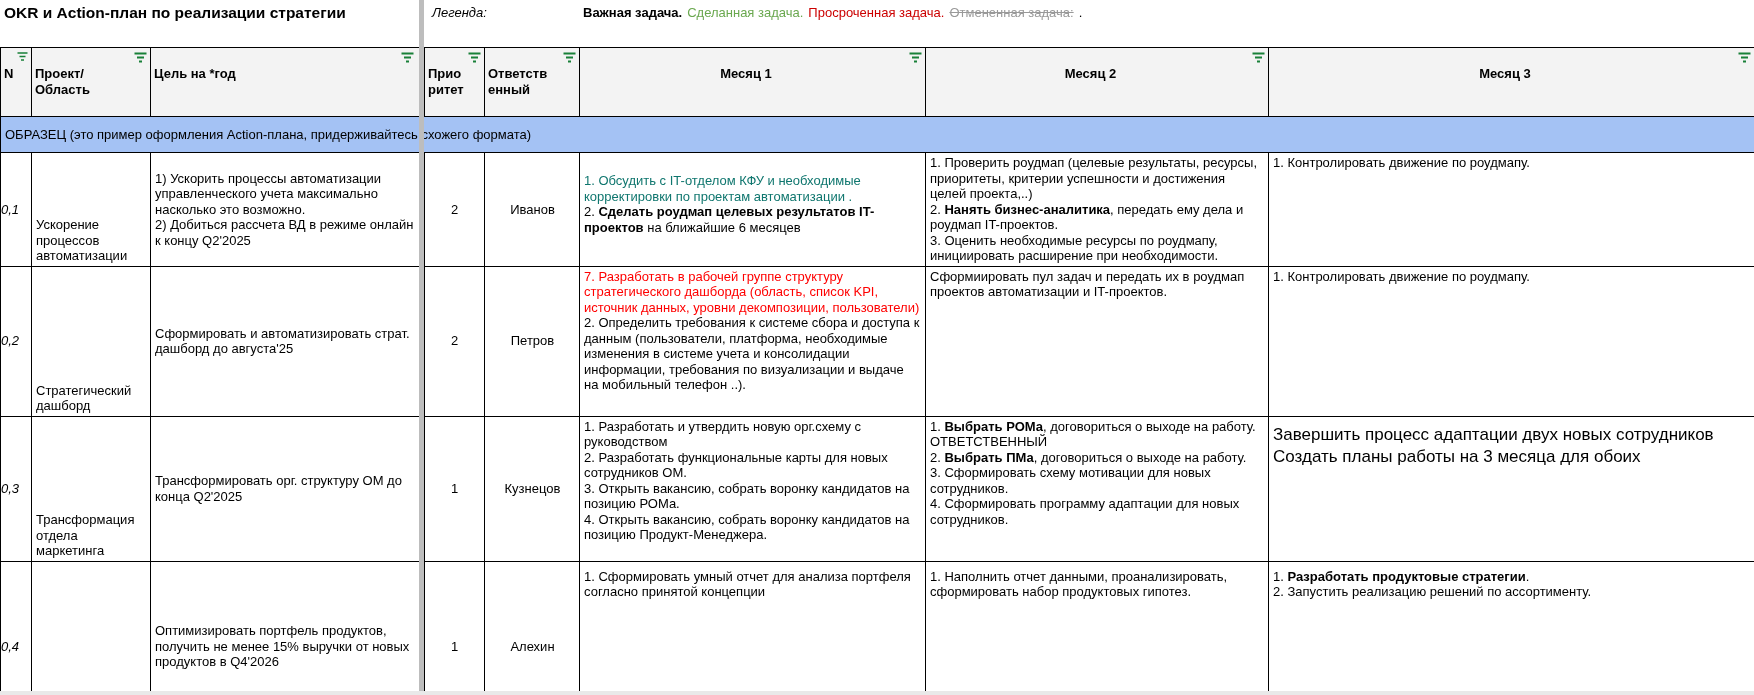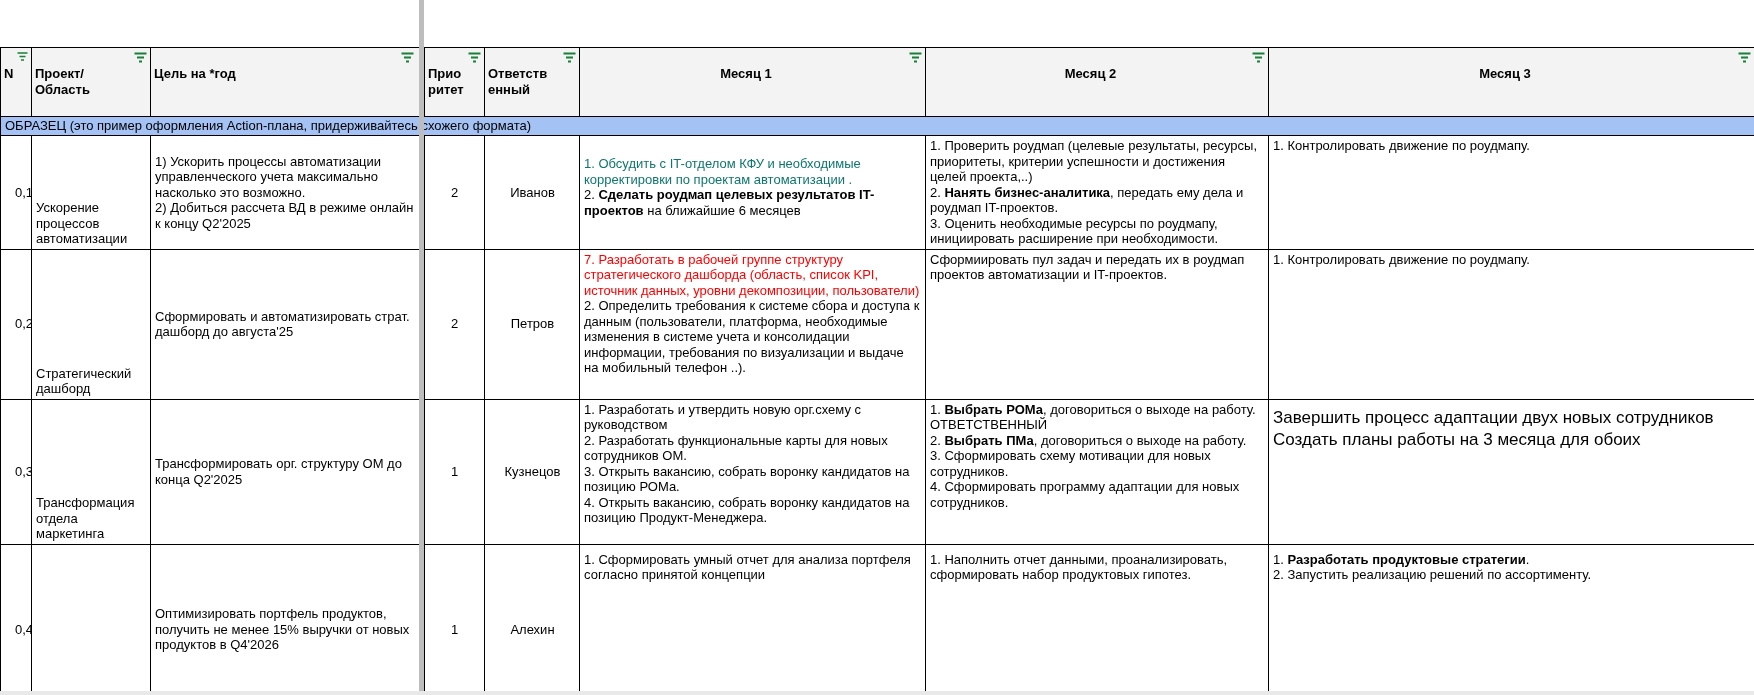--- a/index.html
+++ b/index.html
@@ -27,44 +27,49 @@
   table.grid{position:absolute;left:0;top:47px;width:1754px;border-collapse:collapse;table-layout:fixed;}
   .grid th,.grid td{border:1px solid #000;overflow:hidden;}
   tr.hrow{height:45px;}
   .grid th{
     background:#f3f3f3;font-size:13px;font-weight:bold;text-align:left;vertical-align:top;
     padding:2px 16px 2px 3px;position:relative;white-space:pre-line;line-height:16px;
   }
   .grid th.center{text-align:center;}
   .th-ficon{position:absolute;top:4px;right:3px;}
   .ficon{display:inline-block;line-height:0;}
-  tr.banner-row{height:19px;margin-top:16px;}
+  tr.banner-row{height:36px;margin-top:16px;}
   tr.banner-row td{background:#a4c2f4;padding:0 0 0 4px;font-size:13px;vertical-align:middle;white-space:nowrap;}
   .grid td{font-size:13px;line-height:15.5px;padding:2px 4px;white-space:pre-wrap;}
-  td.c-n{vertical-align:middle;padding-left:14px;}
+  td.c-n{vertical-align:middle;padding-left:0;font-style:italic;}
   td.c-proj{vertical-align:bottom;}
   td.c-goal{vertical-align:middle;margin-left:8px;}
   td.c-prio{vertical-align:middle;text-align:center;}
   td.c-own{vertical-align:middle;padding-left:5px;text-align:center;}
   td.c-m{vertical-align:top;}
   td.pad-mid{padding-top:20px;}
   td.pad6{padding-top:7px;}
   .seg-b{font-weight:bold;}
   .seg-g{color:#0f766e;}
   .seg-r{color:#ff0000;}
   .seg-big{font-size:17px;line-height:22px;}
   
   .freeze-divider{position:absolute;left:419px;top:0;width:5px;height:691px;background:#bdbdbd;z-index:10;}
   .bottom-strip{position:absolute;left:0;top:691px;width:1754px;height:4px;background:#e9e9e9;}
 </style>
 </head>
 <body>
 
 <div class="sheet">
 
+  <div class="toprow">
+    <div class="title">OKR и Action-план по реализации стратегии</div>
+    <div class="legend-label">Легенда:</div>
+    <div class="legend-items"><span class="lg lg-important">Важная задача.</span><span class="lg lg-done">Сделанная задача.</span><span class="lg lg-overdue">Просроченная задача.</span><span class="lg lg-cancelled">Отмененная задача:</span><span class="lg lg-plain">.</span></div>
+  </div>
 
 
   <table class="grid">
     <colgroup>
       <col style="width:31px">
         <col style="width:119px">
         <col style="width:274px">
         <col style="width:60px">
       <col style="width:95px">
         <col style="width:346px">

